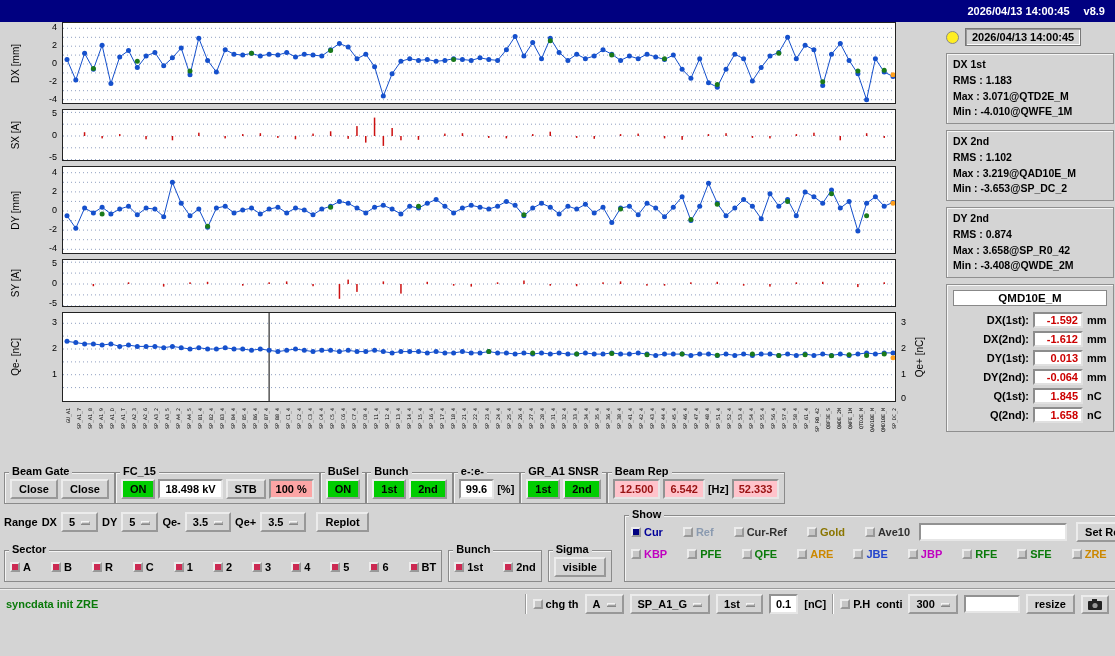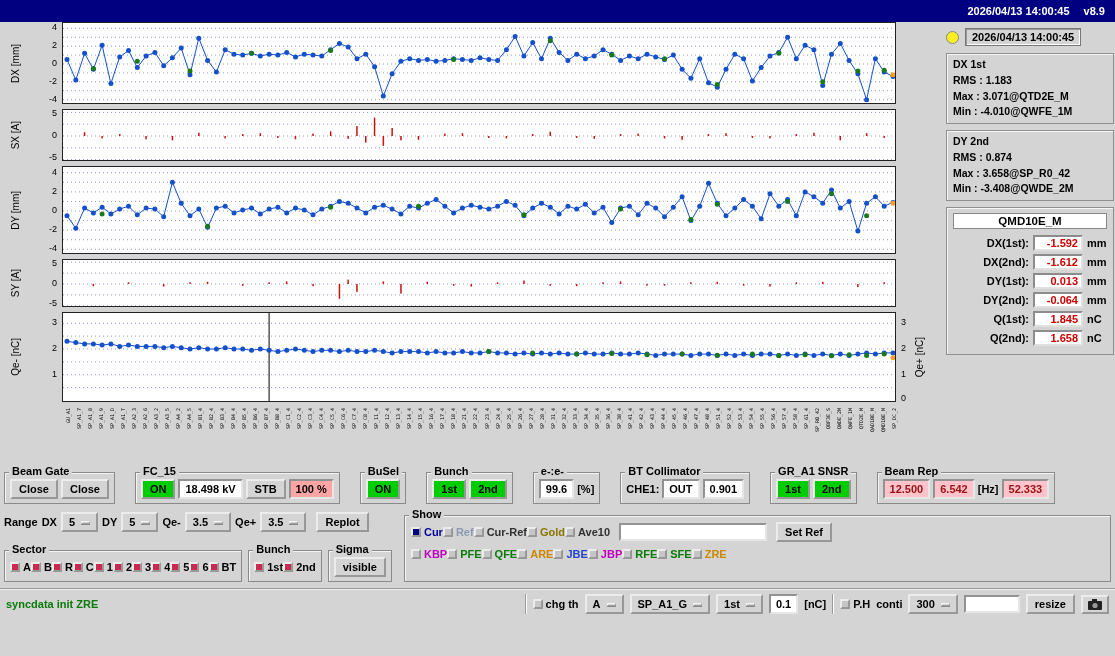--- a/index.html
+++ b/index.html
@@ -25,41 +25,41 @@
   .ind-row{display:flex;align-items:center;gap:6px;margin-bottom:7px;}
   .dot{width:13px;height:13px;border-radius:50%;background:#ffee22;border:1px solid #888;flex:0 0 auto;}
   .ts-box{border:1px solid #777;box-shadow:inset 1px 1px 0 #999,inset -1px -1px 0 #fff;padding:2px 6px;font-weight:bold;font-size:11px;background:#d4d4d4;}
   .statbox{border:1px solid #8f8f8f;box-shadow:inset 1px 1px 0 #f6f6f6;padding:3px 6px;margin-bottom:6px;font-size:10.5px;font-weight:bold;line-height:1.5;background:#d4d4d4;}
   .monitor{border:1px solid #8f8f8f;box-shadow:inset 1px 1px 0 #f6f6f6;padding:5px 6px;background:#d4d4d4;}
   .mon-title{background:#fff;border:1px solid #888;text-align:center;font-weight:bold;font-size:11.5px;padding:1px 0;margin-bottom:6px;}
   .mon-row{display:flex;align-items:center;gap:4px;margin-bottom:3px;font-weight:bold;}
   .mon-label{flex:1;text-align:right;font-size:11px;}
   .mon-value{width:50px;background:#fff;border:2px inset #e0e0e0;color:#cc0000;text-align:right;padding:0 3px;font-weight:bold;font-size:11px;}
   .mon-unit{width:20px;font-size:11px;}
-  .ctrl-row1{display:flex;gap:20px;padding:2px 4px 0;white-space:nowrap;}
+  .ctrl-row1{display:flex;gap:0;padding:2px 4px 0;white-space:nowrap;}
   .group{position:relative;border:1px solid #8a8a8a;box-shadow:inset 1px 1px 0 #f4f4f4;padding:6px 5px 4px;margin-top:7px;display:flex;align-items:center;gap:3px;white-space:nowrap;background:#d4d4d4;}
   .gtitle{position:absolute;top:-8px;left:4px;background:#d4d4d4;font-weight:bold;font-size:11px;padding:0 3px;line-height:13px;}
   .btn{border:2px outset #ececec;background:#d4d4d4;font-family:"Liberation Sans",sans-serif;font-size:11px;font-weight:bold;padding:1px 7px;line-height:14px;}
   .btn.green{background:#00cd00;}
   .disp{border:2px inset #e6e6e6;background:#fff;font-size:11px;font-weight:bold;padding:1px 5px;line-height:14px;display:inline-block;}
   .disp.green{background:#fca5a5;}
   .disp.pink{background:#ffc3cb;color:#991111;}
   .opt{border:2px outset #ececec;background:#d4d4d4;font-family:"Liberation Sans",sans-serif;font-size:11px;font-weight:bold;padding:1px 6px;line-height:14px;display:inline-flex;align-items:center;gap:6px;}
   .opt .bar{display:inline-block;width:9px;height:3px;background:#d4d4d4;border:1px outset #f4f4f4;box-shadow:0 1px 0 #888;}
   .lbl{font-size:11px;font-weight:bold;}
   .chk-item{display:inline-flex;align-items:center;gap:3px;}
   .cb{width:10px;height:10px;border:2px outset #ececec;background:#c6c6c6;flex:0 0 auto;display:inline-block;}
   .cb.red{background:#cc2952;}
   .chk-label{font-weight:bold;font-size:11px;}
   .ctrl-mid{display:flex;align-items:flex-start;padding:4px 4px 0;}
   .range-row{display:flex;align-items:center;gap:4px;margin:4px 0 11px;}
   .groups-row{display:flex;gap:6px;}
   .show-group{margin-left:12px;flex:1;display:block;padding:6px 6px 15px;}
   .show-row{display:flex;align-items:center;gap:9px;margin-bottom:6px;}
-  .repeat-host{display:inline-flex;align-items:center;gap:0;}
+  .repeat-host{display:inline-flex;align-items:center;gap:20px;}
   .input{border:2px inset #e6e6e6;background:#fff;height:18px;font-family:"Liberation Sans",sans-serif;}
   .input.refname{width:148px;}
   .input.small{width:56px;}
   .statusbar{display:flex;align-items:center;gap:6px;padding:4px 6px;margin-top:6px;border-top:2px groove #eee;white-space:nowrap;}
   .msg{color:#0a7a0a;font-weight:bold;font-size:11px;}
   .spacer{flex:1;}
   .vsep{align-self:stretch;width:0;border-left:1px solid #9a9a9a;border-right:1px solid #fff;}
   .iconbtn{padding:1px 4px;display:inline-flex;align-items:center;}
 </style>
 </head>
@@ -684,20 +684,26 @@
       </div>
       <div>
 
           <div class="statbox">
             <div class="stat-name">DX 1st</div>
             <div class="stat-line">RMS : 1.183</div>
             <div class="stat-line">Max : 3.071@QTD2E_M</div>
             <div class="stat-line">Min : -4.010@QWFE_1M</div>
           </div>
 
+          <div class="statbox">
+            <div class="stat-name">DX 2nd</div>
+            <div class="stat-line">RMS : 1.102</div>
+            <div class="stat-line">Max : 3.219@QAD10E_M</div>
+            <div class="stat-line">Min : -3.653@SP_DC_2</div>
+          </div>
 
 
           <div class="statbox">
             <div class="stat-name">DY 2nd</div>
             <div class="stat-line">RMS : 0.874</div>
             <div class="stat-line">Max : 3.658@SP_R0_42</div>
             <div class="stat-line">Min : -3.408@QWDE_2M</div>
           </div>
         </div>
       <div class="monitor">
@@ -763,26 +769,20 @@
     </div>
     <div class="group">
       <span class="gtitle">Bunch</span>
       <button class="btn green">1st</button>
       <button class="btn green">2nd</button>
     </div>
     <div class="group">
       <span class="gtitle">e-:e-</span>
       <span class="disp">99.6</span>
       <span class="lbl">[%]</span>
-    </div>
-    <div class="group">
-      <span class="gtitle">BT Collimator</span>
-      <span class="lbl">CHE1:</span>
-      <span class="disp">OUT</span>
-      <span class="disp">0.901</span>
     </div>
     <div class="group">
       <span class="gtitle">GR_A1 SNSR</span>
       <button class="btn green">1st</button>
       <button class="btn green">2nd</button>
     </div>
     <div class="group">
       <span class="gtitle">Beam Rep</span>
       <span class="disp pink">12.500</span>
       <span class="disp pink">6.542</span>

